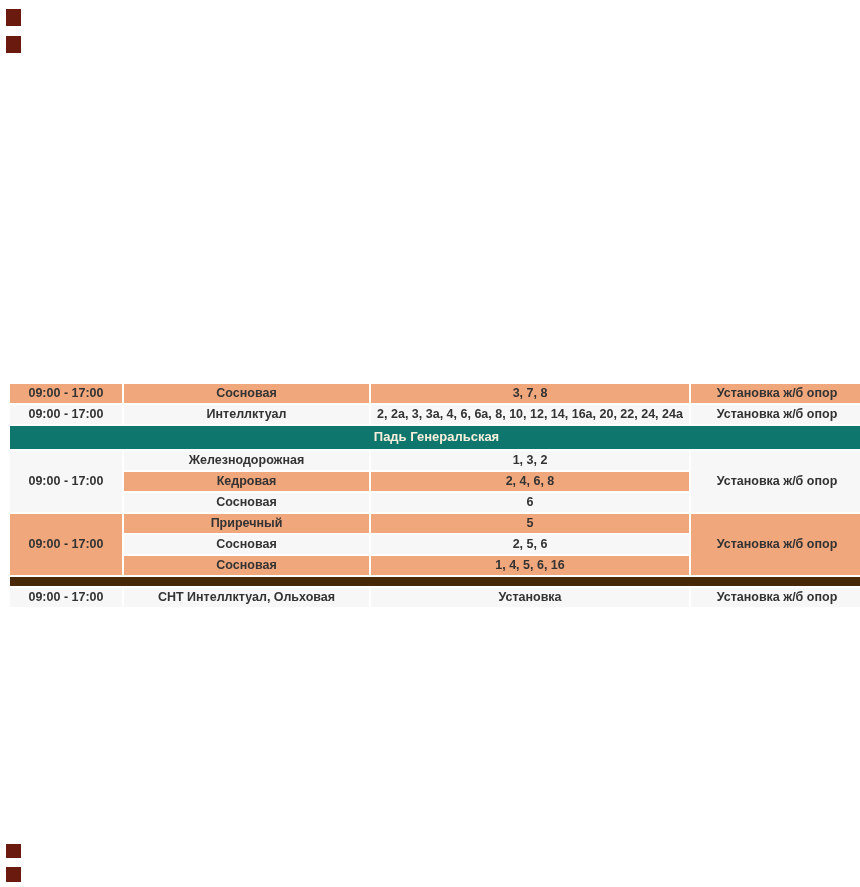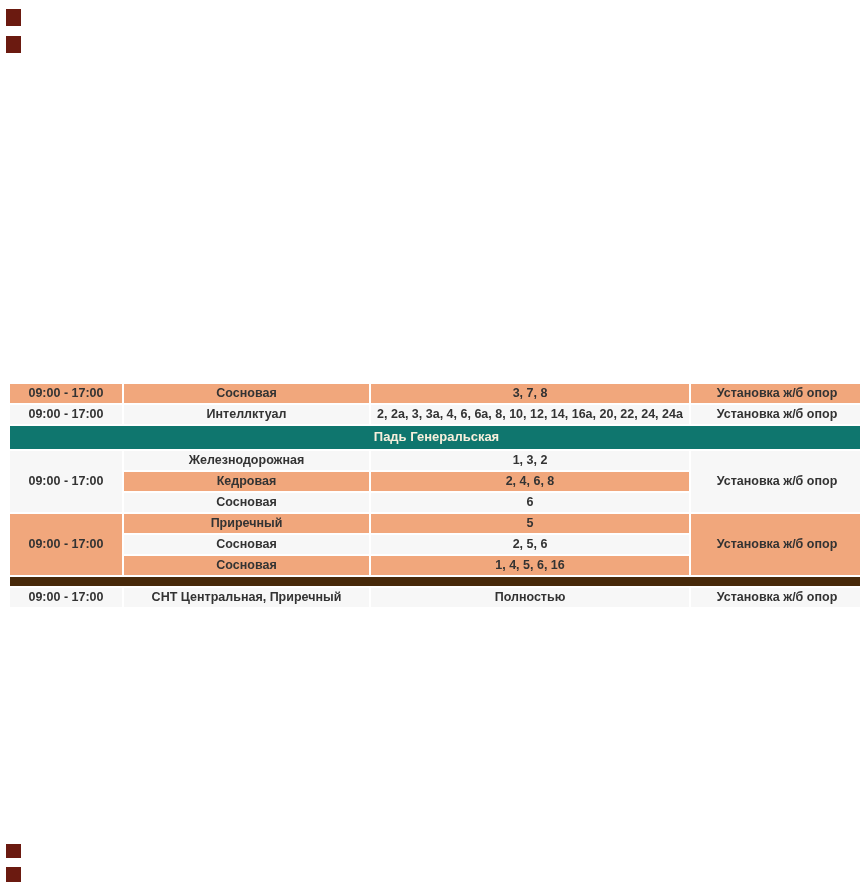--- a/index.html
+++ b/index.html
@@ -114,22 +114,22 @@
       </tr>
       <tr>
         <td class="salmon">Сосновая</td>
         <td class="salmon">1, 4, 5, 6, 16</td>
       </tr>
       <tr class="separator-row">
         <td colspan="4"></td>
       </tr>
       <tr>
         <td class="light">09:00 - 17:00</td>
-        <td class="light">СНТ Центральная, Приречный</td>
-        <td class="light">Полностью</td>
+        <td class="light">СНТ Интеллктуал, Ольховая</td>
+        <td class="light">Установка</td>
         <td class="light">Установка ж/б опор</td>
       </tr>
     </tbody>
   </table>
 </div>
 
 <div id="marker-3" class="corner-marker"></div>
 <div id="marker-4" class="corner-marker"></div>
 
 </body></html>

